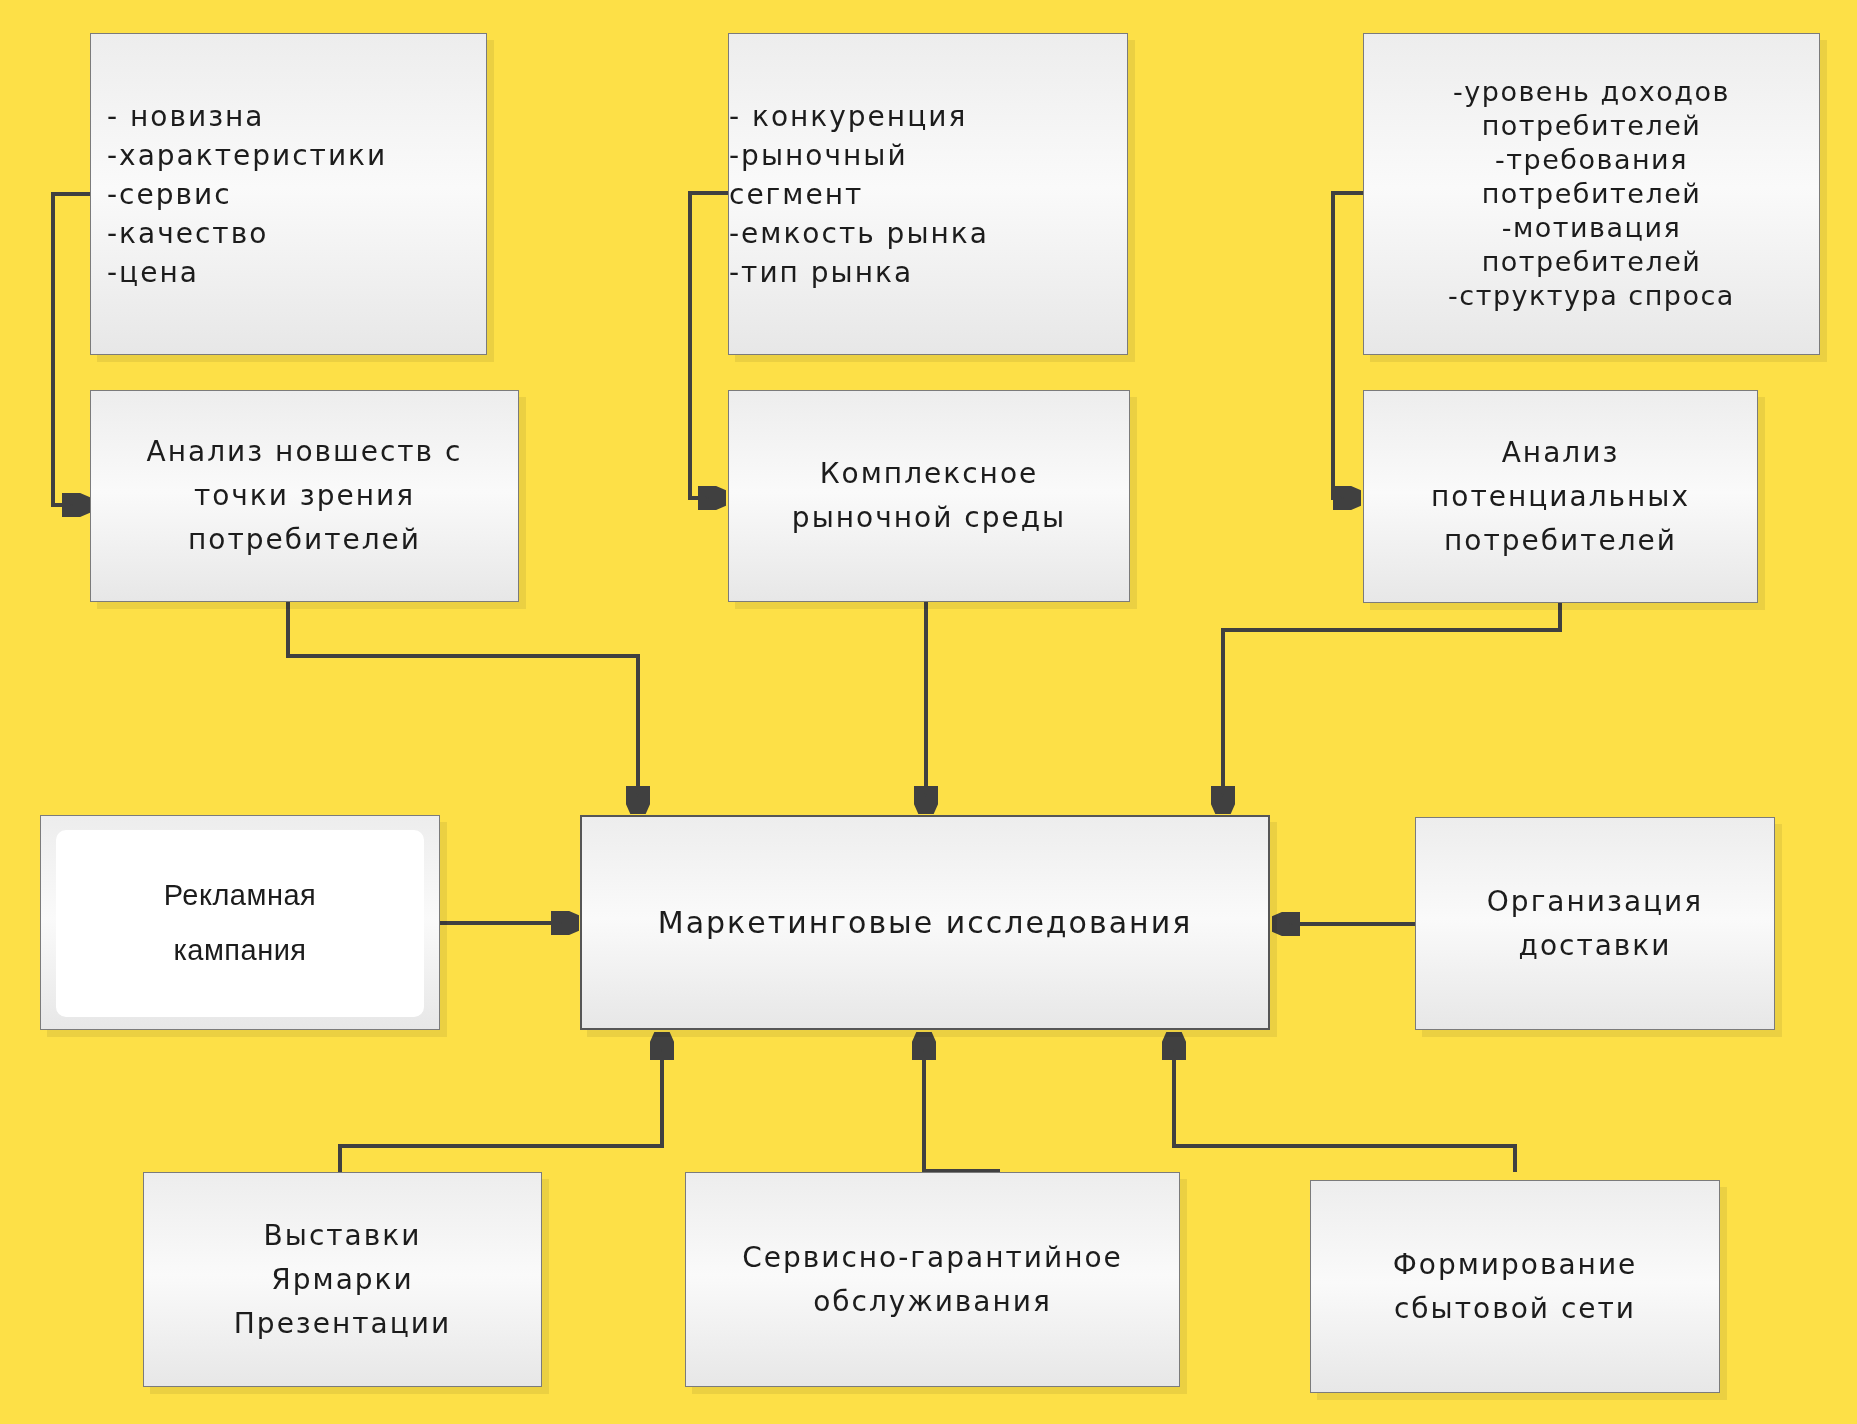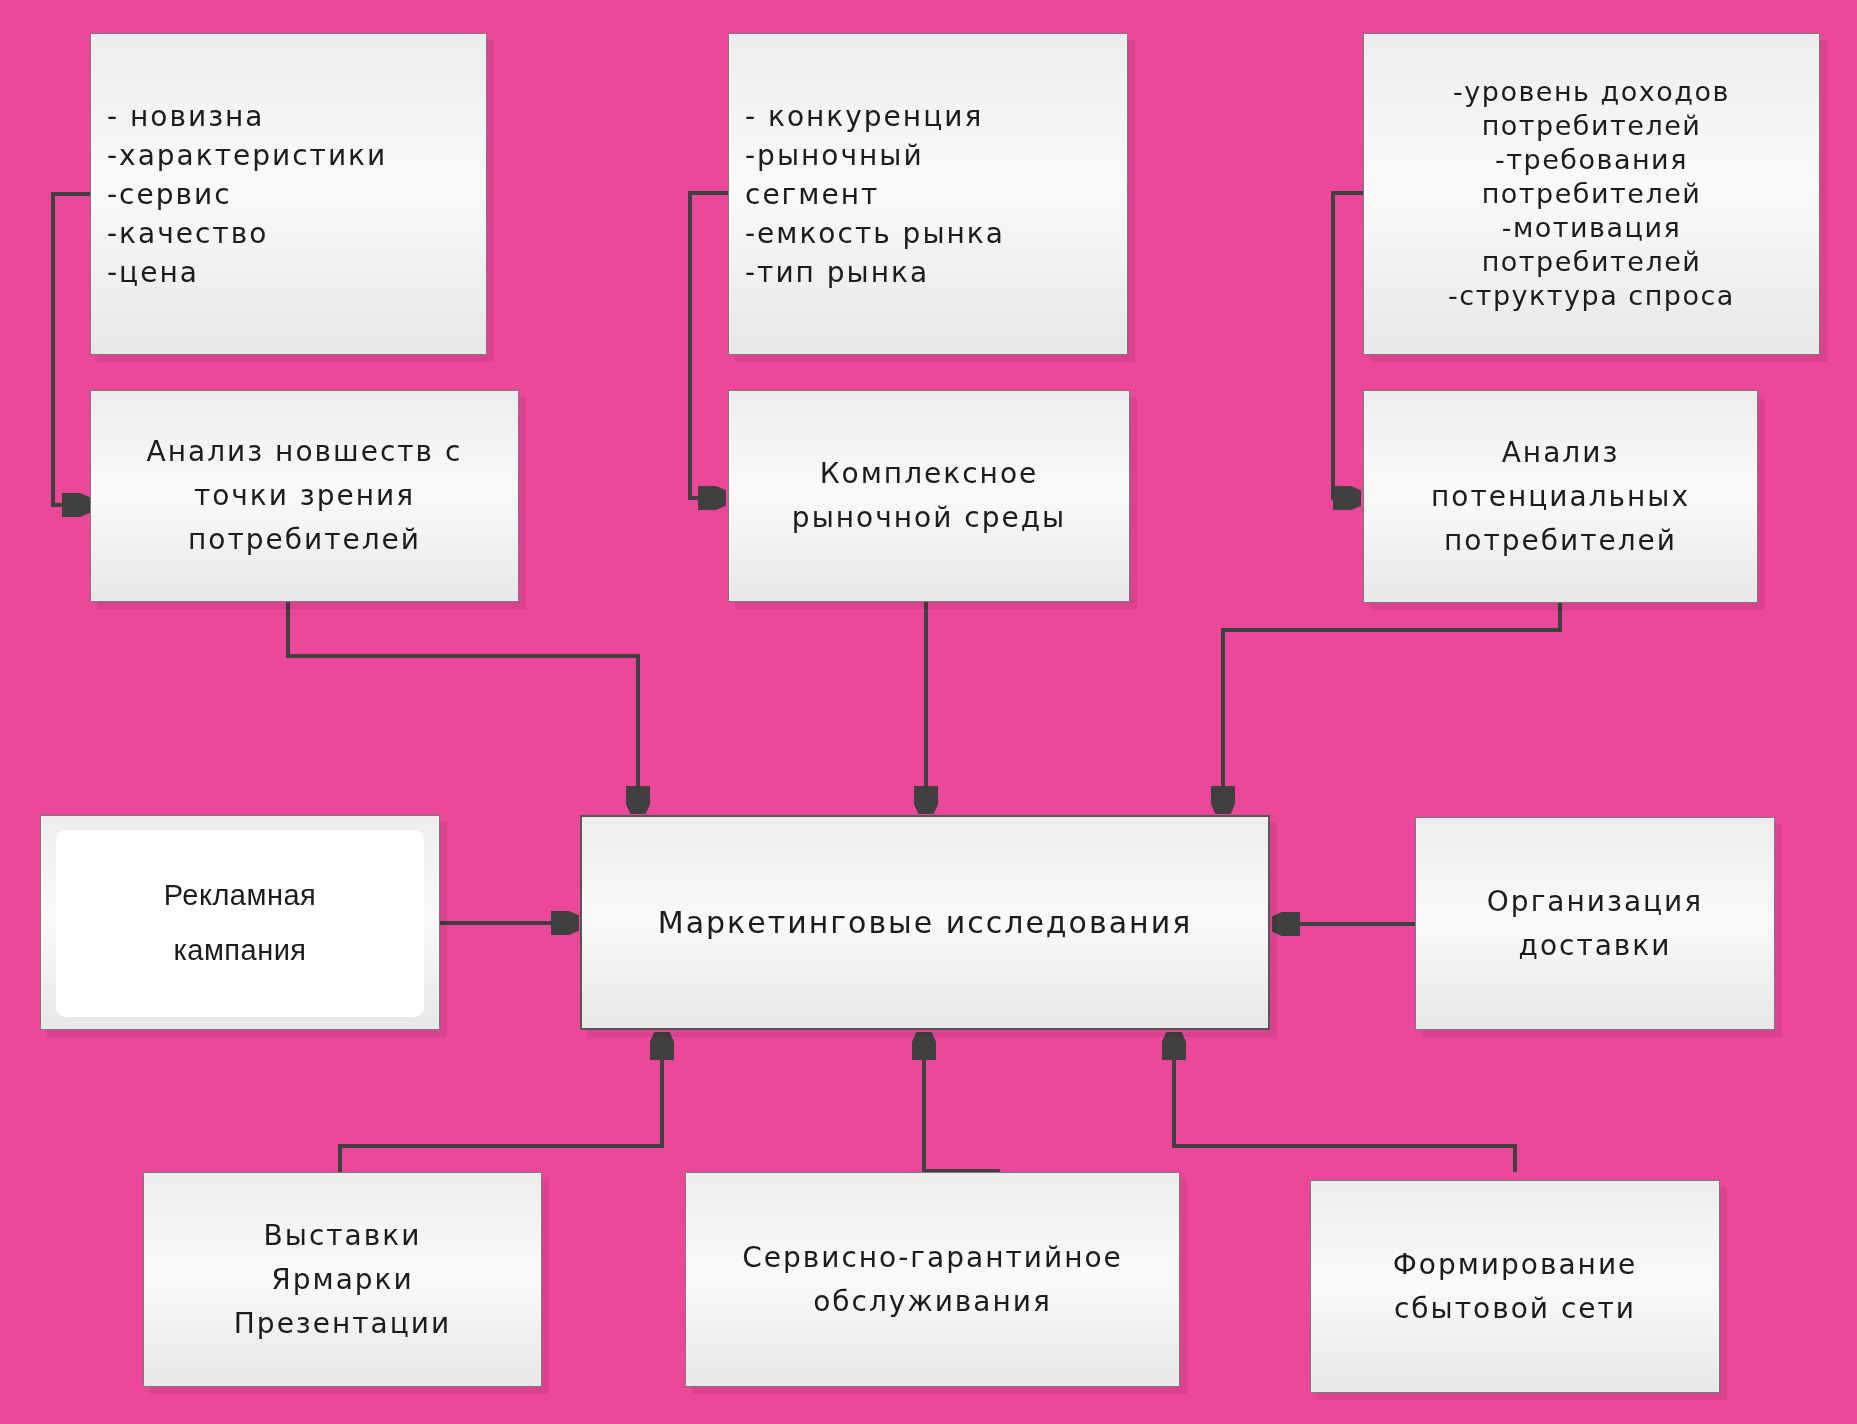--- a/index.html
+++ b/index.html
@@ -1,37 +1,37 @@
 <!DOCTYPE html>
 <html><head>
 <meta charset="utf-8">
 <style>
   html,body{margin:0;padding:0;background:#ffffff;}
   .canvas{
     position:relative;
     width:1857px;height:1424px;
-    background:#ec4899;
+    background:#fde047;
     font-family:"DejaVu Sans", sans-serif;
     color:#1c1c1c;
     overflow:hidden;
   }
   .box{
     position:absolute;
     box-sizing:border-box;
     border:1.5px solid #7b7b7b;
     background:linear-gradient(180deg,#ededed 0%,#fafafa 48%,#e7e7e7 100%);
     box-shadow:7px 7px 0 rgba(0,0,0,0.07);
     display:flex;align-items:center;justify-content:center;
     text-align:center;
   }
   .box .lines{position:relative;z-index:2;}
   
   .b-product{left:90px;top:33px;width:397px;height:322px;justify-content:flex-start;text-align:left;padding-left:16px;}
   .b-product .lines, .b-market .lines{font-size:28px;line-height:39px;letter-spacing:2px;}
-  .b-market{left:728px;top:33px;width:400px;height:322px;justify-content:flex-start;text-align:left;padding-left:16px;}
+  .b-market{left:728px;top:33px;width:400px;height:322px;justify-content:flex-start;text-align:left;padding-left:0;}
   .b-consumer{left:1363px;top:33px;width:457px;height:322px;}
   .b-consumer .lines{font-size:27px;line-height:34px;letter-spacing:1.5px;}
   
   .b-novelty{left:90px;top:390px;width:429px;height:212px;}
   .b-complex{left:728px;top:390px;width:402px;height:212px;}
   .b-potential{left:1363px;top:390px;width:395px;height:213px;}
   .b-novelty .lines,.b-complex .lines,.b-potential .lines{font-size:28px;line-height:44px;letter-spacing:2px;}
   
   .b-center{left:580px;top:815px;width:690px;height:215px;border:2px solid #565656;}
   .b-center .lines{font-size:30px;letter-spacing:2px;}

